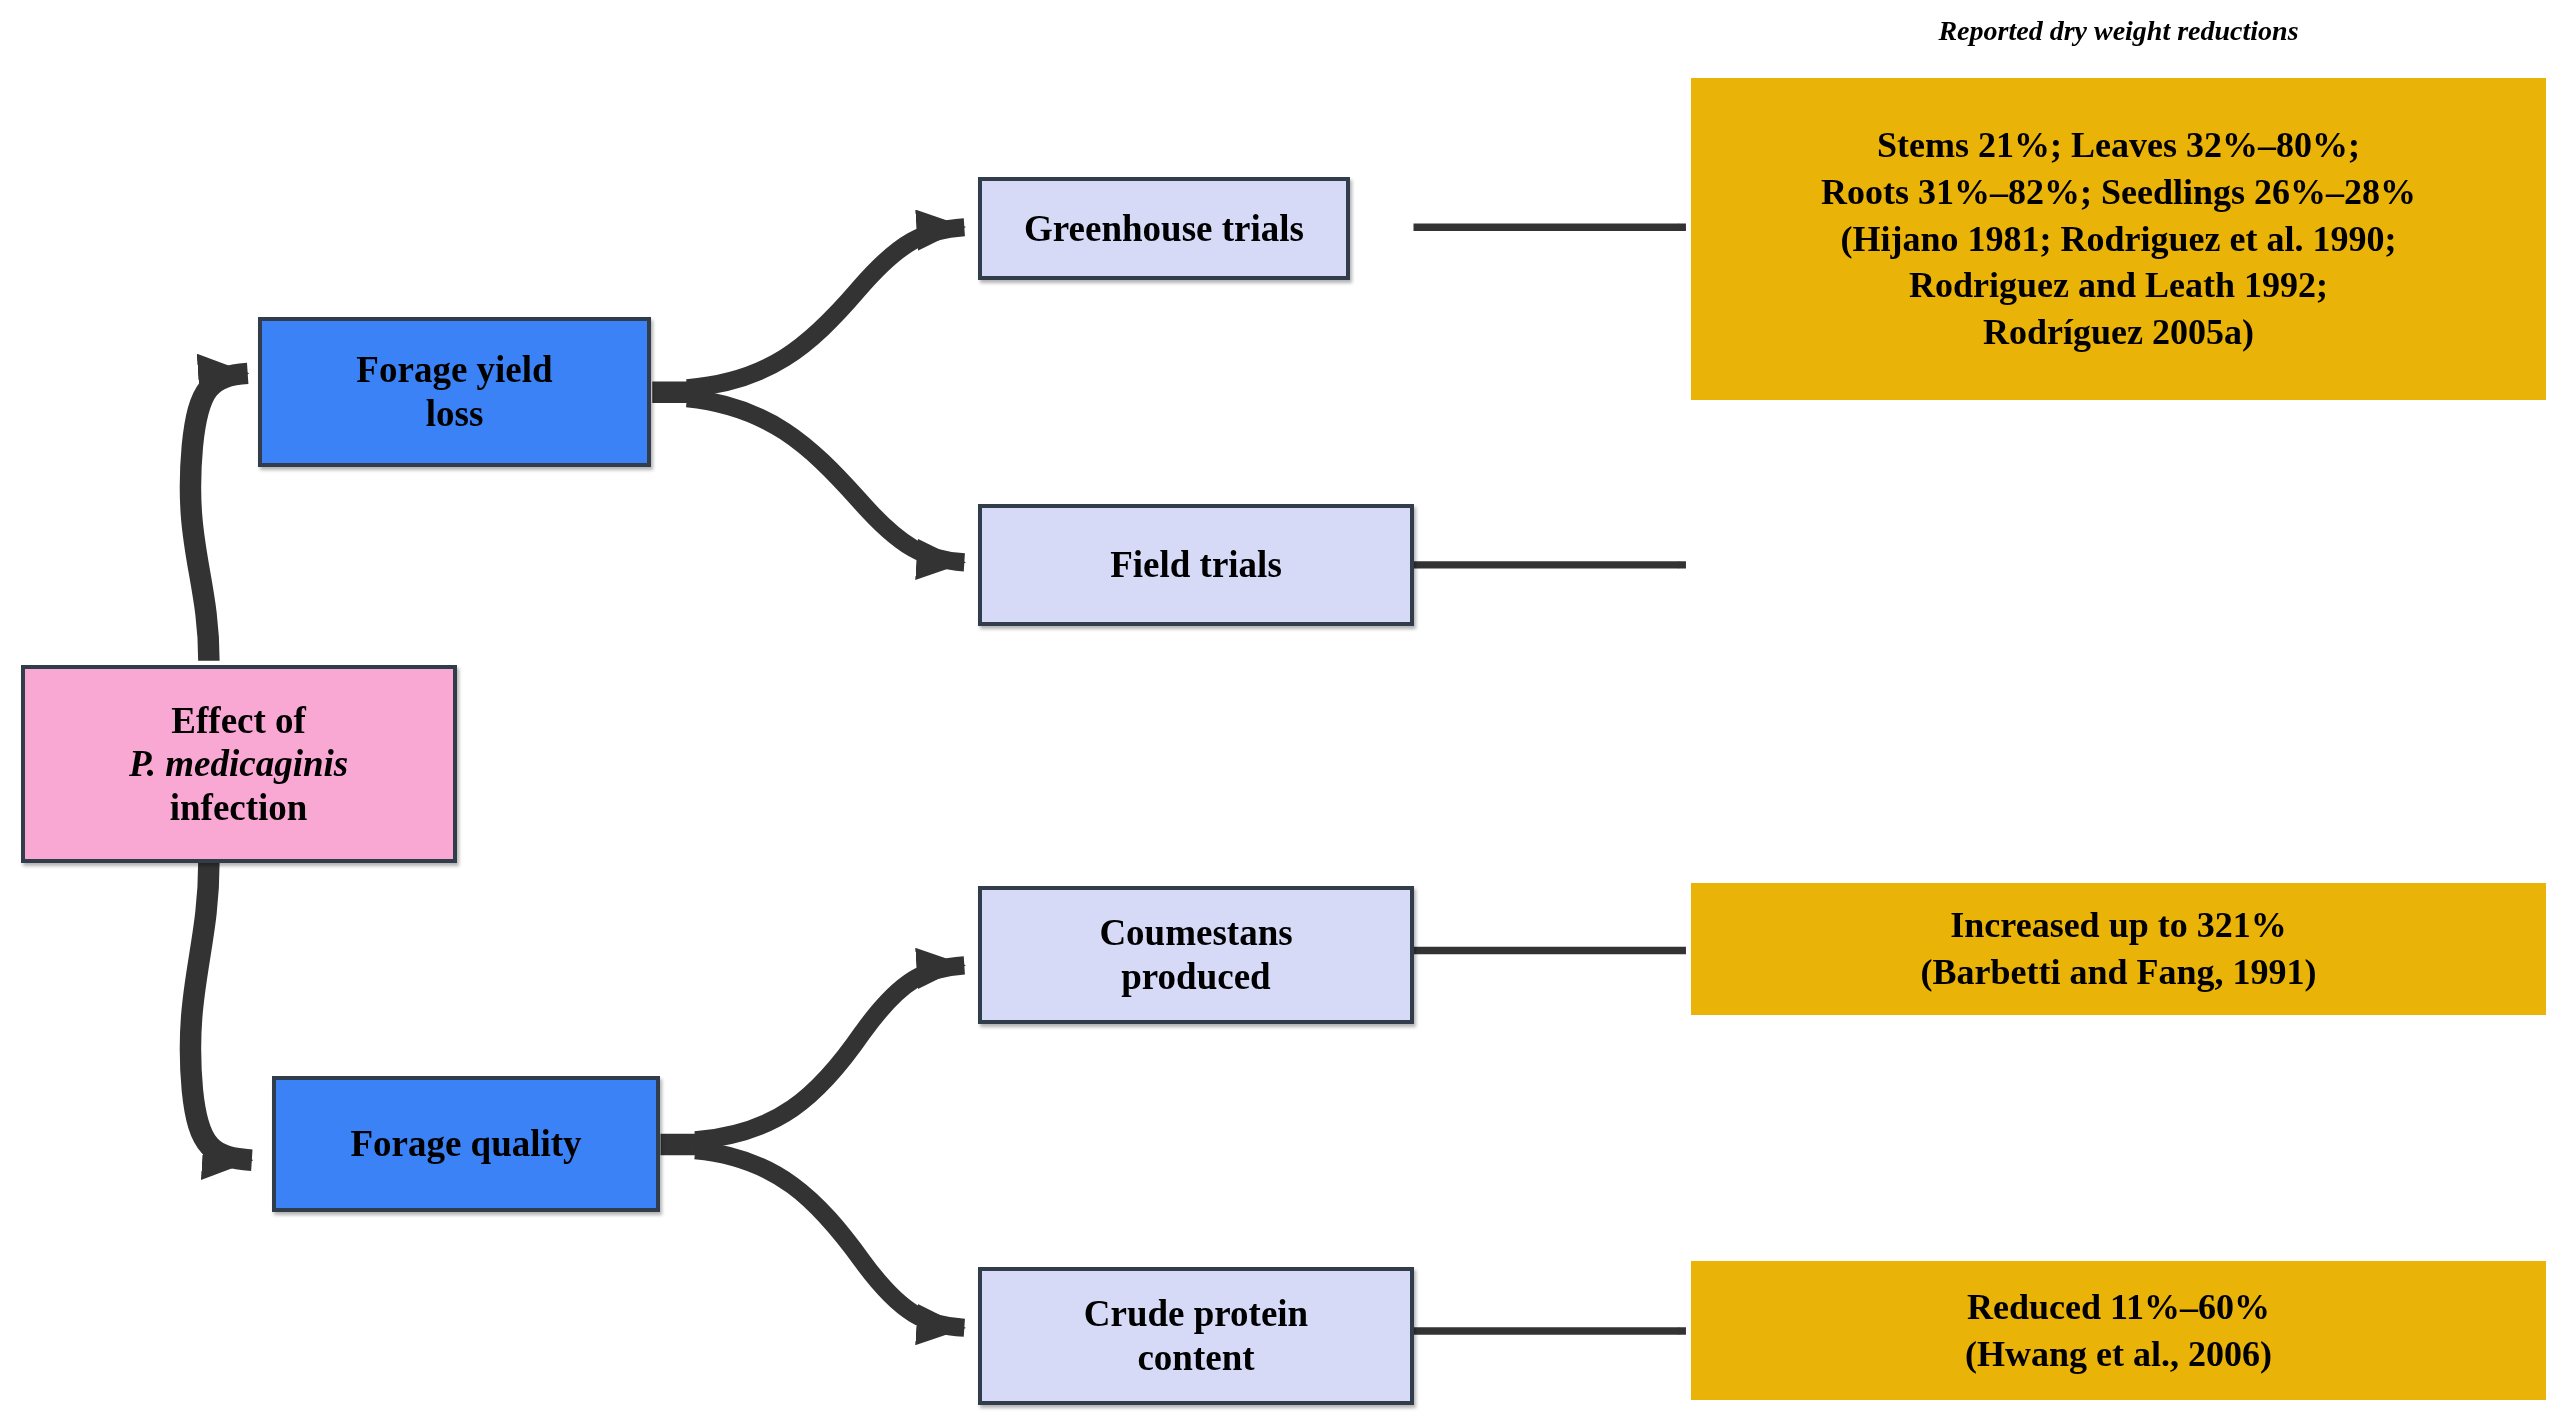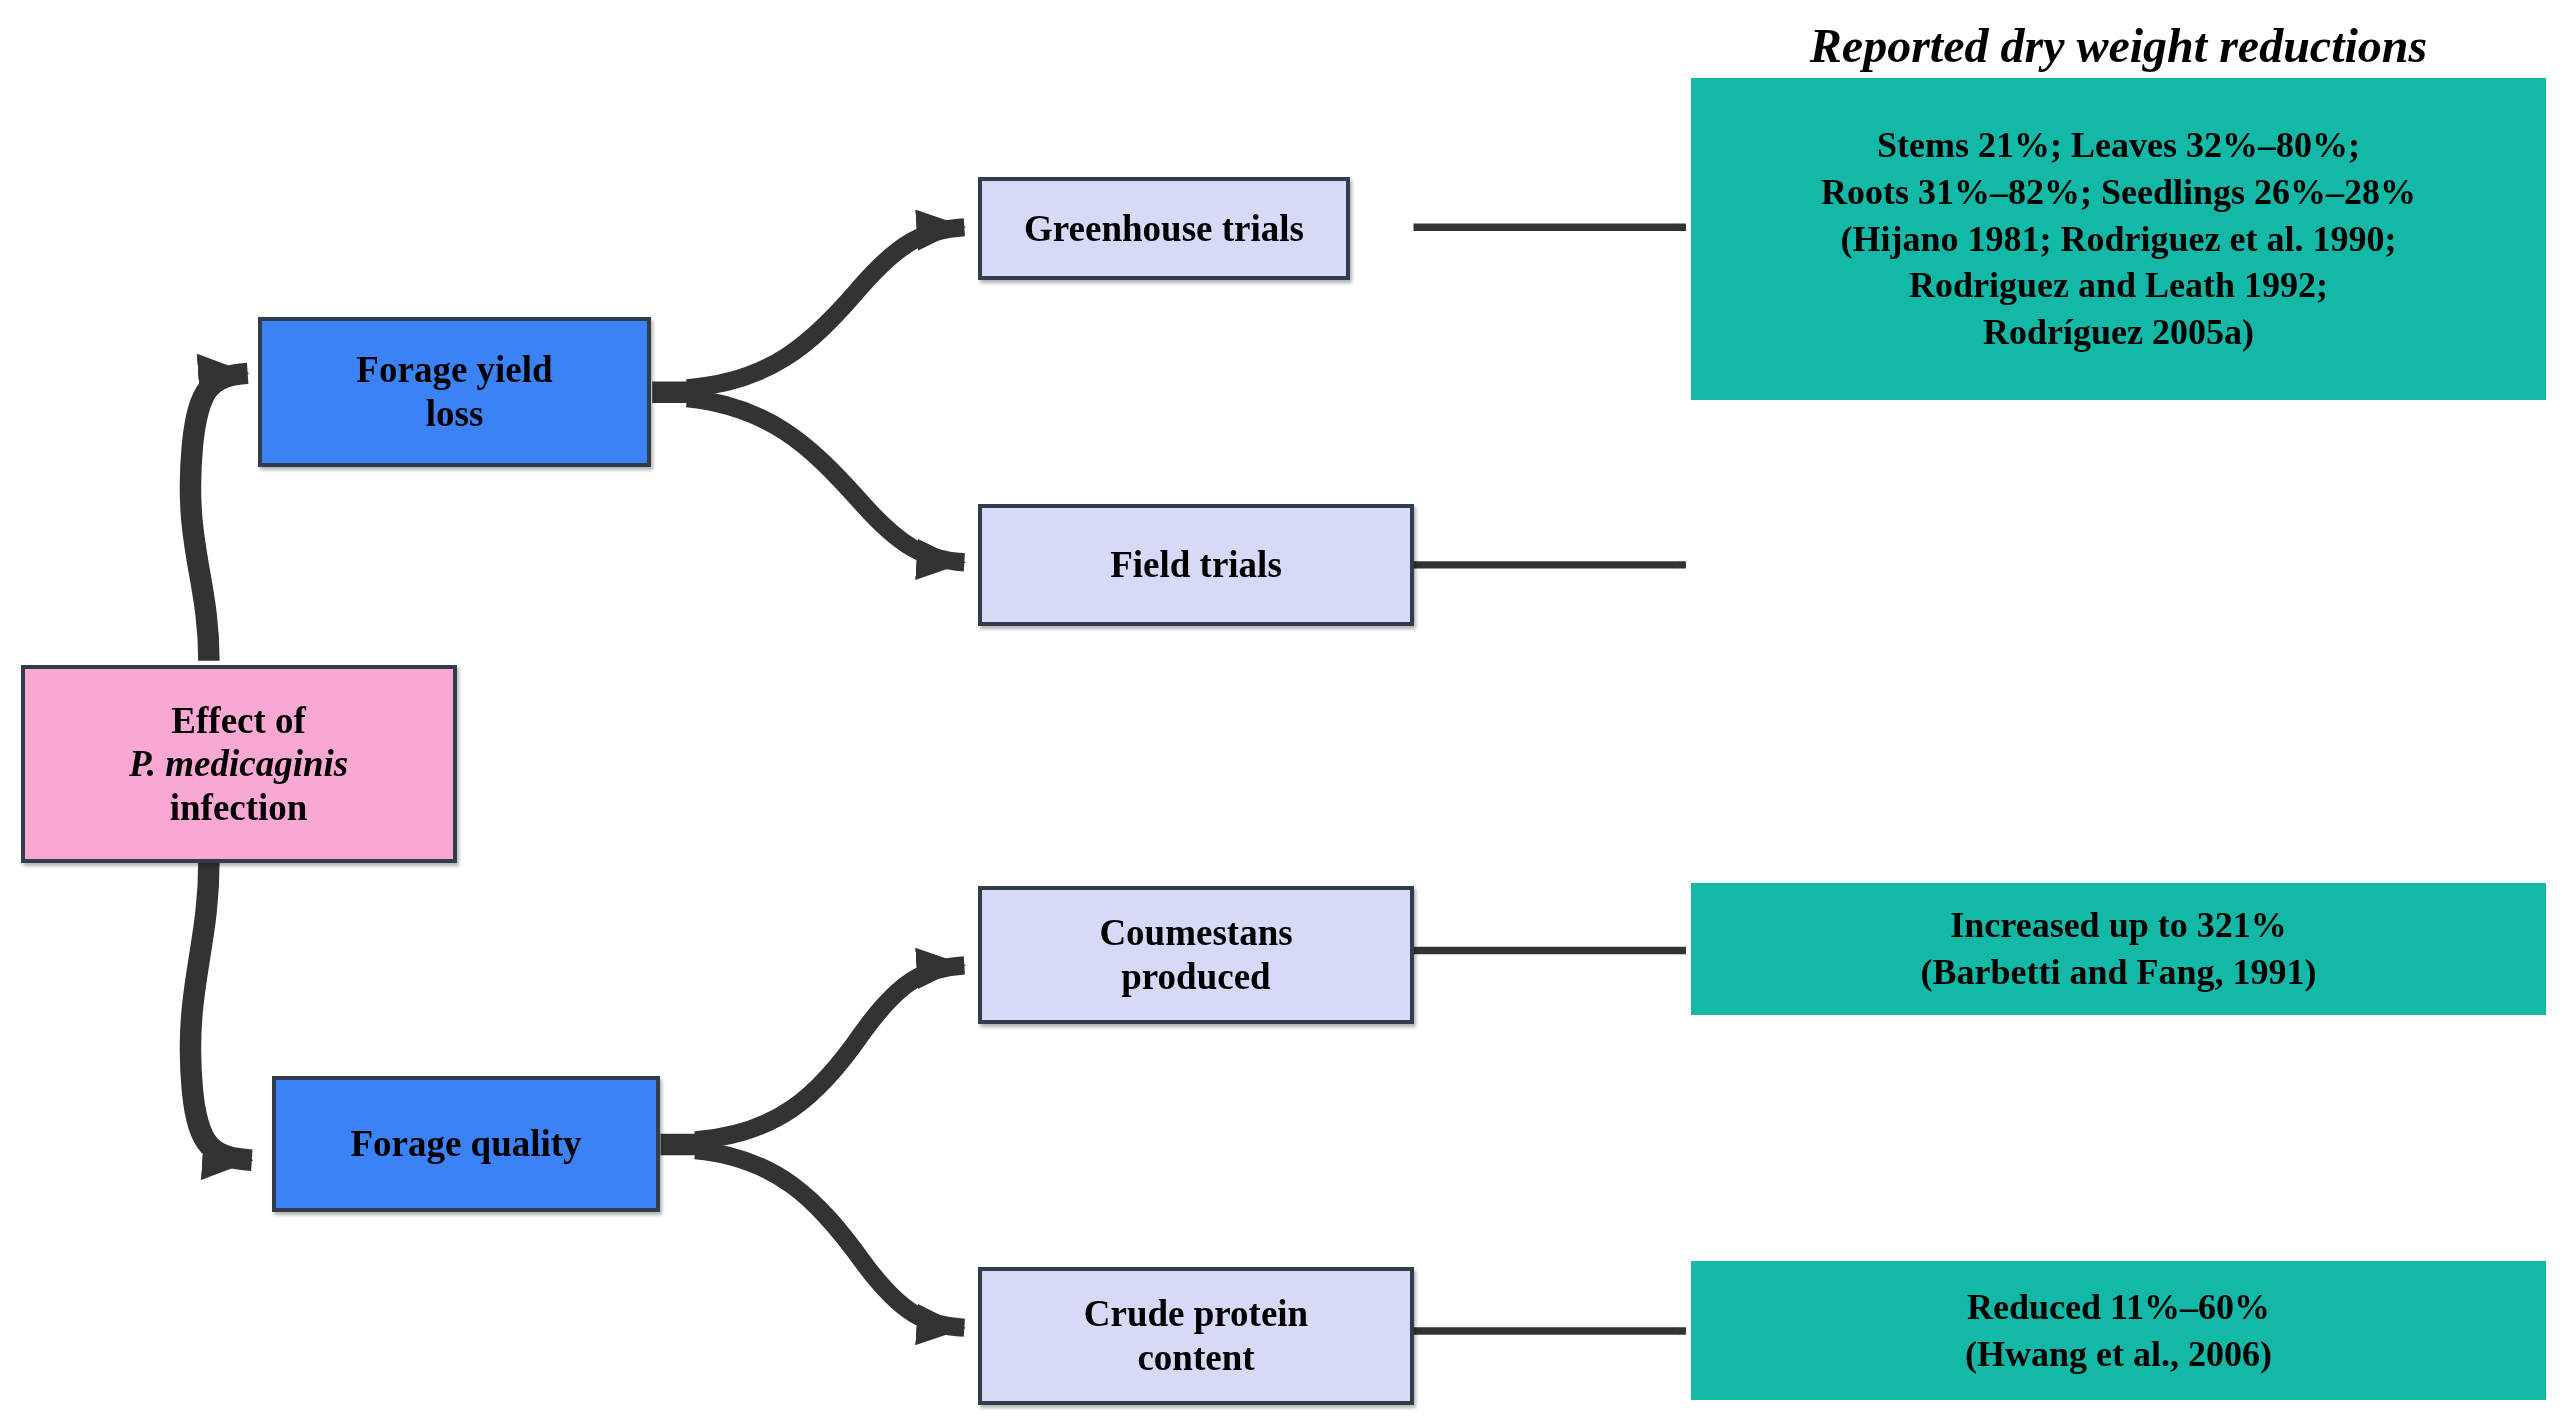--- a/index.html
+++ b/index.html
@@ -51,41 +51,41 @@
   }
   .node.primary {
     background: #3b82f6;
     font-size: 37px;
   }
   .node.secondary {
     background: #d6daf7;
     font-size: 37px;
   }
   .node.outcome {
-    background: #14b8a6;
+    background: #eab308;
     font-size: 36px;
     border: none;
     line-height: 1.30;
   }
 
   .sci {
     font-style: italic;
   }
 
   
   #col-header {
     position: absolute;
     left: 1691px;
-    top: 16px;
+    top: 1px;
     width: 855px;
     height: 59px;
     display: flex;
     align-items: center;
     justify-content: center;
-    font-size: 48px;
+    font-size: 28px;
     font-weight: bold;
     font-style: italic;
     color: #000000;
     text-align: center;
   }
 </style>
 </head>
 <body>
 
 <div id="canvas">

